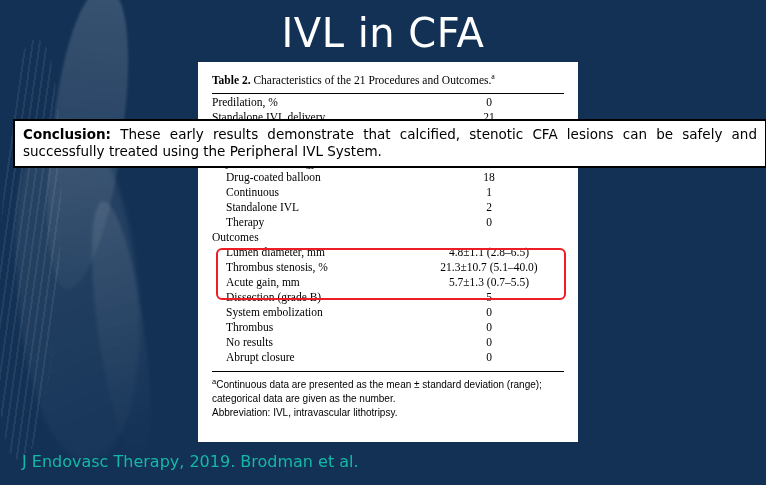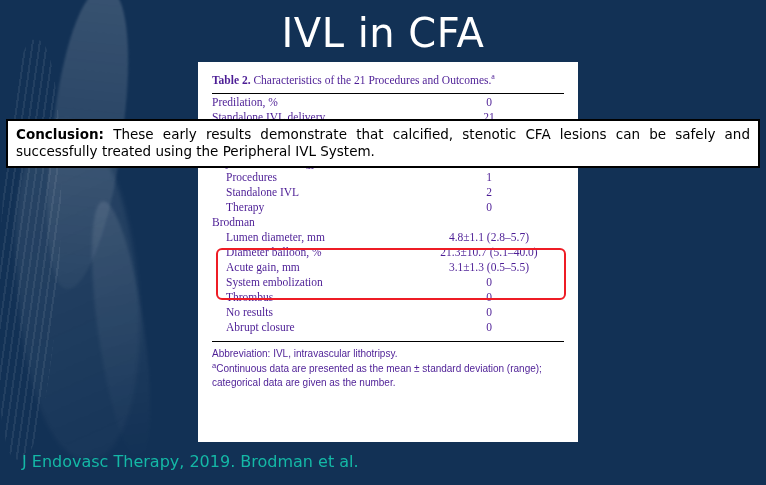--- a/index.html
+++ b/index.html
@@ -70,21 +70,21 @@
     font-size: 16px;
     font-family: "DejaVu Sans", sans-serif;
   }
 
   
   .table-card {
     position: absolute;
     left: 198px; top: 62px;
     width: 380px; height: 380px;
     background: #ffffff;
-    color: #4c1d95;
+    color: #000000;
     padding: 10px 14px 14px 14px;
     font-family: "Liberation Serif", serif;
     overflow: hidden;
   }
   .tbl-caption {
     font-size: 11.5px;
     margin-bottom: 6px;
     line-height: 1.25;
   }
   .tbl-caption b { font-weight: bold; }
@@ -120,21 +120,21 @@
     left: 216px; top: 248px;
     width: 350px; height: 52px;
     border: 2.5px solid #ee1c25;
     border-radius: 6px;
     pointer-events: none;
   }
 
   
   .conclusion {
     position: absolute;
-    left: 6px; top: 119px;
+    left: 13px; top: 119px;
     width: 754px;
     background: #ffffff;
     border: 2px solid #000000;
     padding: 5px 8px 6px 8px;
     color: #000000;
     font-size: 13.5px;
     line-height: 1.25;
     text-align: justify;
     font-family: "DejaVu Sans", sans-serif;
   }
@@ -173,46 +173,54 @@
         </tr>
         <tr>
           <td class="label">Number of IVL pulses</td>
           <td class="val">168±53 (90–270)</td>
         </tr>
         <tr>
           <td class="label">Adjunctive technology</td>
           <td class="val"></td>
         </tr>
         <tr>
-          <td class="label indent">Procedures</td>
+          <td class="label indent">Drug-coated balloon</td>
+          <td class="val">18</td>
+        </tr>
+        <tr>
+          <td class="label indent">Continuous</td>
           <td class="val">1</td>
         </tr>
         <tr>
           <td class="label indent">Standalone IVL</td>
           <td class="val">2</td>
         </tr>
         <tr>
           <td class="label indent">Therapy</td>
           <td class="val">0</td>
         </tr>
         <tr>
-          <td class="label">Brodman</td>
+          <td class="label">Outcomes</td>
           <td class="val"></td>
         </tr>
         <tr>
           <td class="label indent">Lumen diameter, mm</td>
-          <td class="val">4.8±1.1 (2.8–5.7)</td>
-        </tr>
-        <tr>
-          <td class="label indent">Diameter balloon, %</td>
+          <td class="val">4.8±1.1 (2.8–6.5)</td>
+        </tr>
+        <tr>
+          <td class="label indent">Thrombus stenosis, %</td>
           <td class="val">21.3±10.7 (5.1–40.0)</td>
         </tr>
         <tr>
           <td class="label indent">Acute gain, mm</td>
-          <td class="val">3.1±1.3 (0.5–5.5)</td>
+          <td class="val">5.7±1.3 (0.7–5.5)</td>
+        </tr>
+        <tr>
+          <td class="label indent">Dissection (grade B)</td>
+          <td class="val">5</td>
         </tr>
         <tr>
           <td class="label indent">System embolization</td>
           <td class="val">0</td>
         </tr>
         <tr>
           <td class="label indent">Thrombus</td>
           <td class="val">0</td>
         </tr>
         <tr>
@@ -220,22 +228,22 @@
           <td class="val">0</td>
         </tr>
         <tr>
           <td class="label indent">Abrupt closure</td>
           <td class="val">0</td>
         </tr>
       </tbody>
     </table>
 
     <div class="footnotes">
+      <div><sup>a</sup><span>Continuous data are presented as the mean ± standard deviation (range); categorical data are given as the number.</span></div>
       <div>Abbreviation: IVL, intravascular lithotripsy.</div>
-      <div><sup>a</sup><span>Continuous data are presented as the mean ± standard deviation (range); categorical data are given as the number.</span></div>
     </div>
   </div>
 
   <div class="red-box"></div>
 
   <div class="conclusion">
     <b>Conclusion:</b><span> These early results demonstrate that calcified, stenotic CFA lesions can be safely and successfully treated using the Peripheral IVL System.</span>
   </div>
 
   <div class="footer">J Endovasc Therapy, 2019. Brodman et al.</div>

